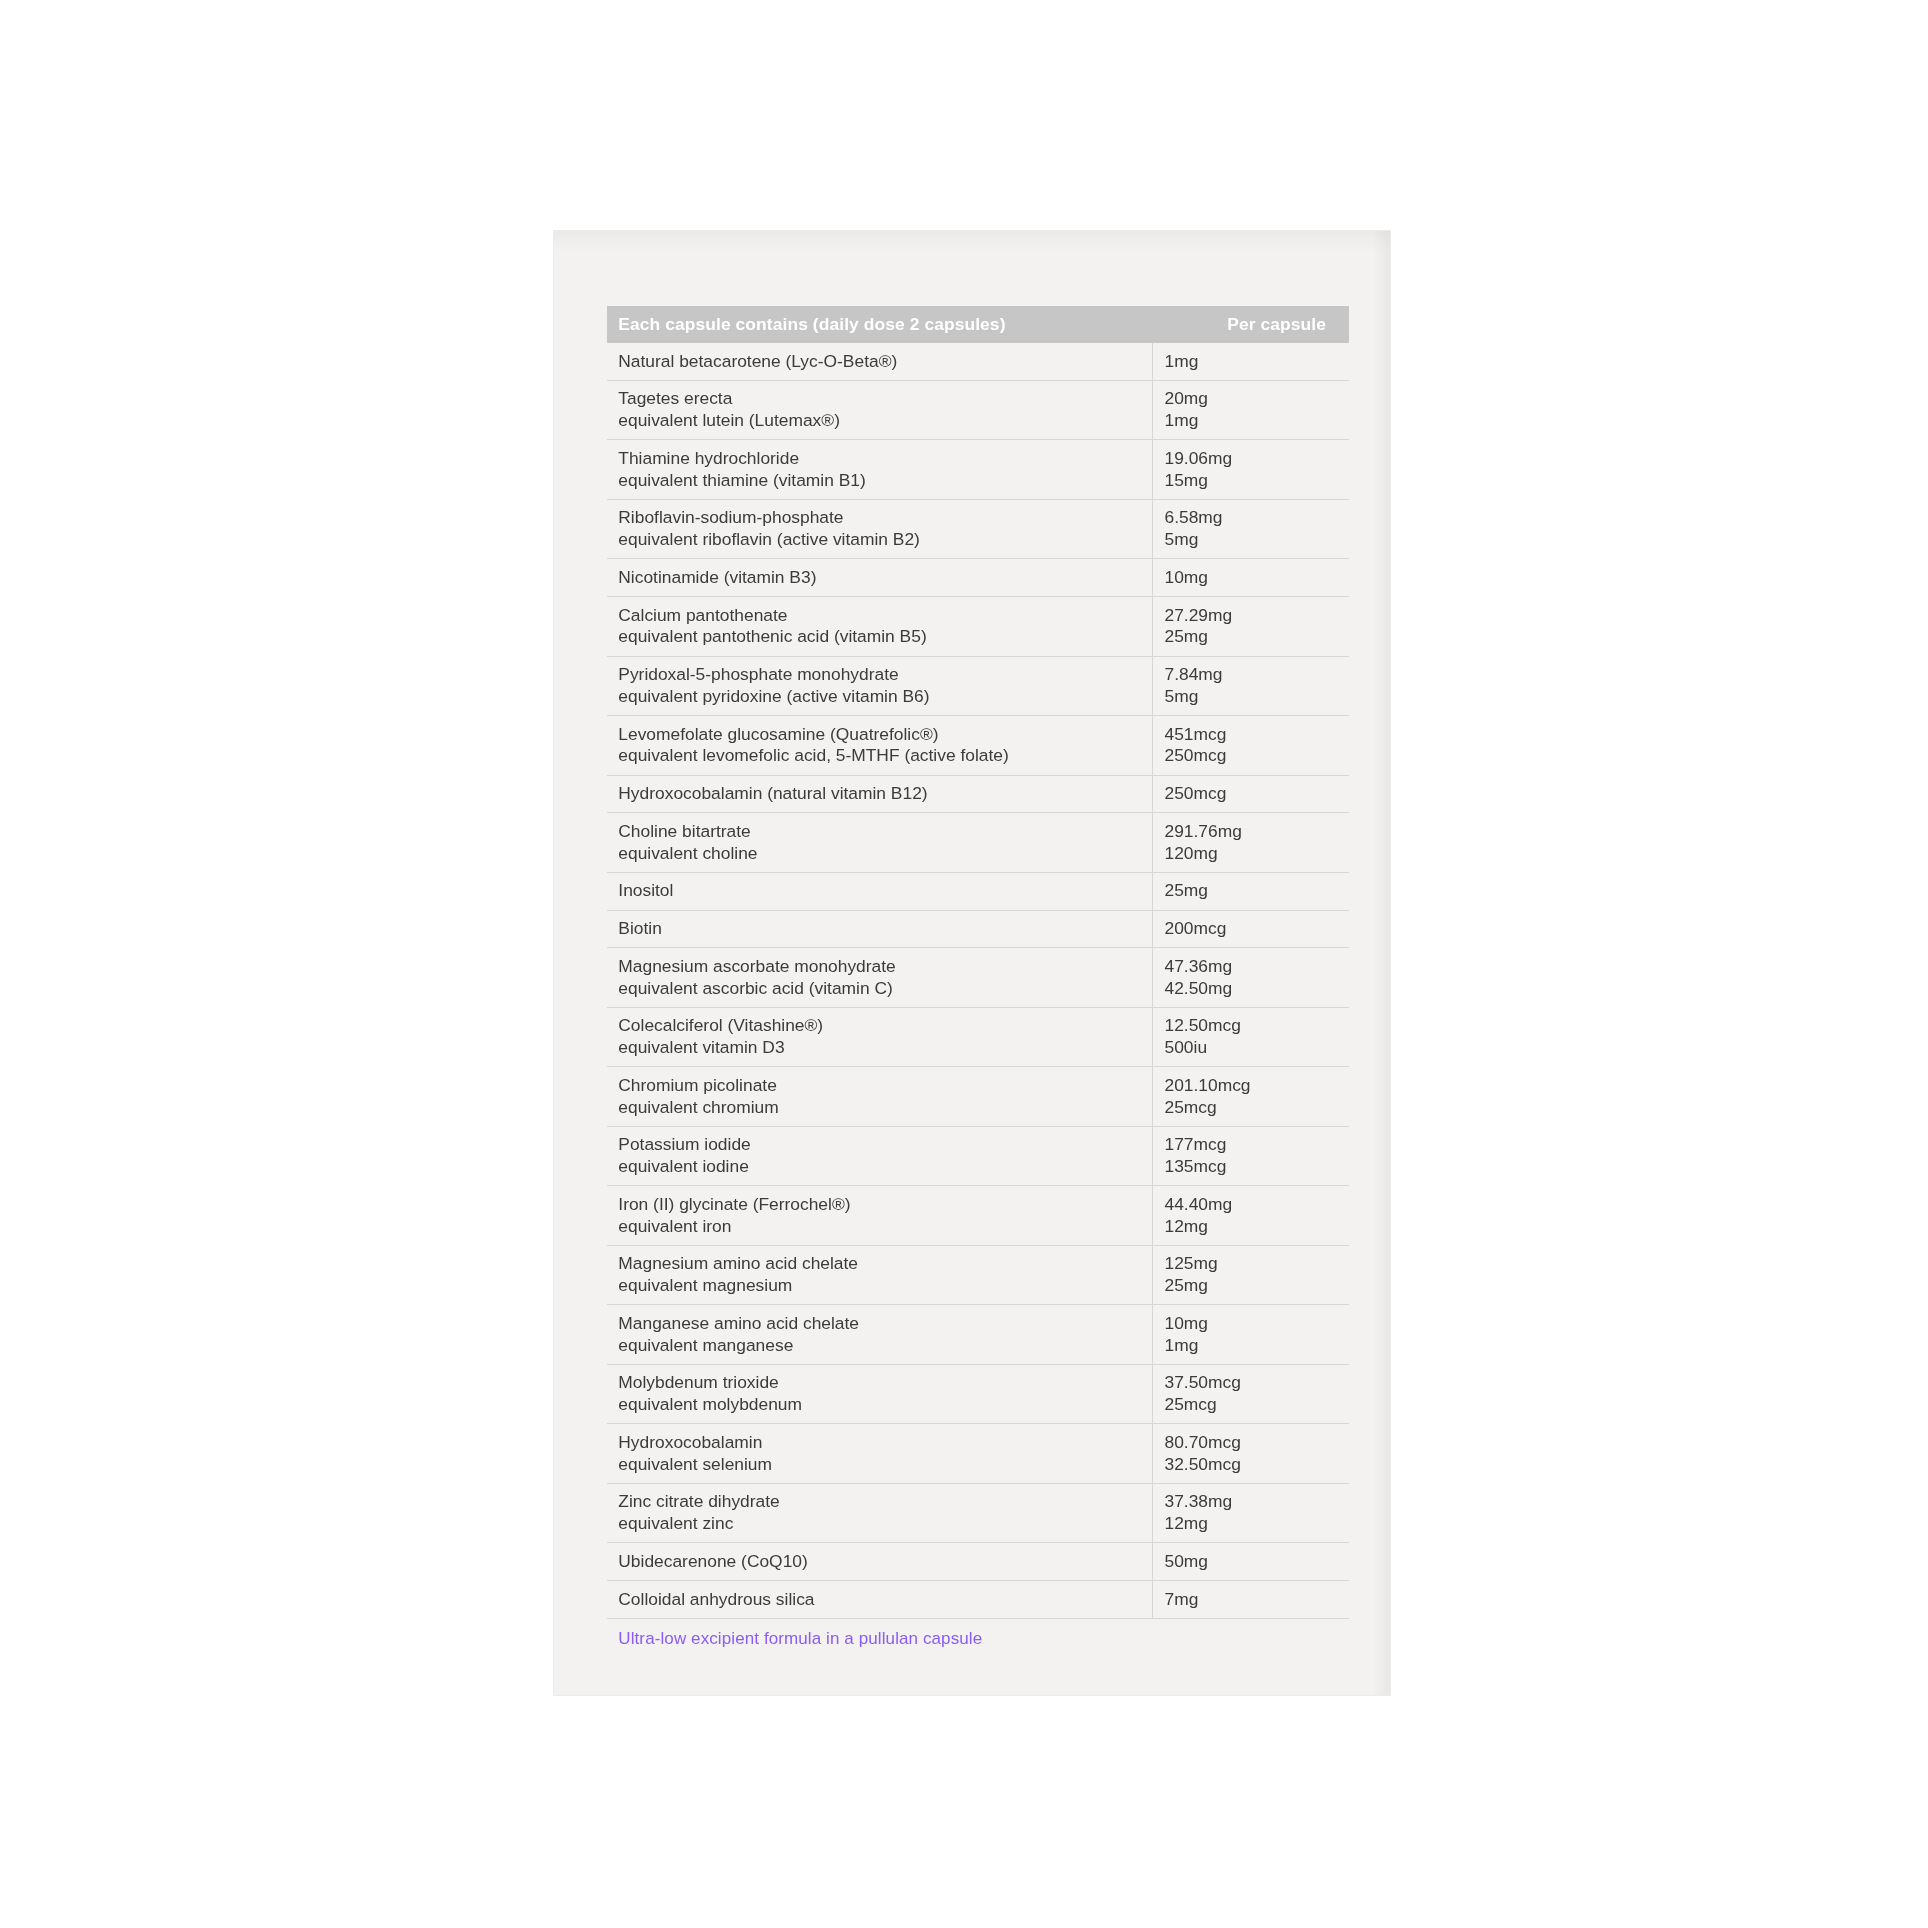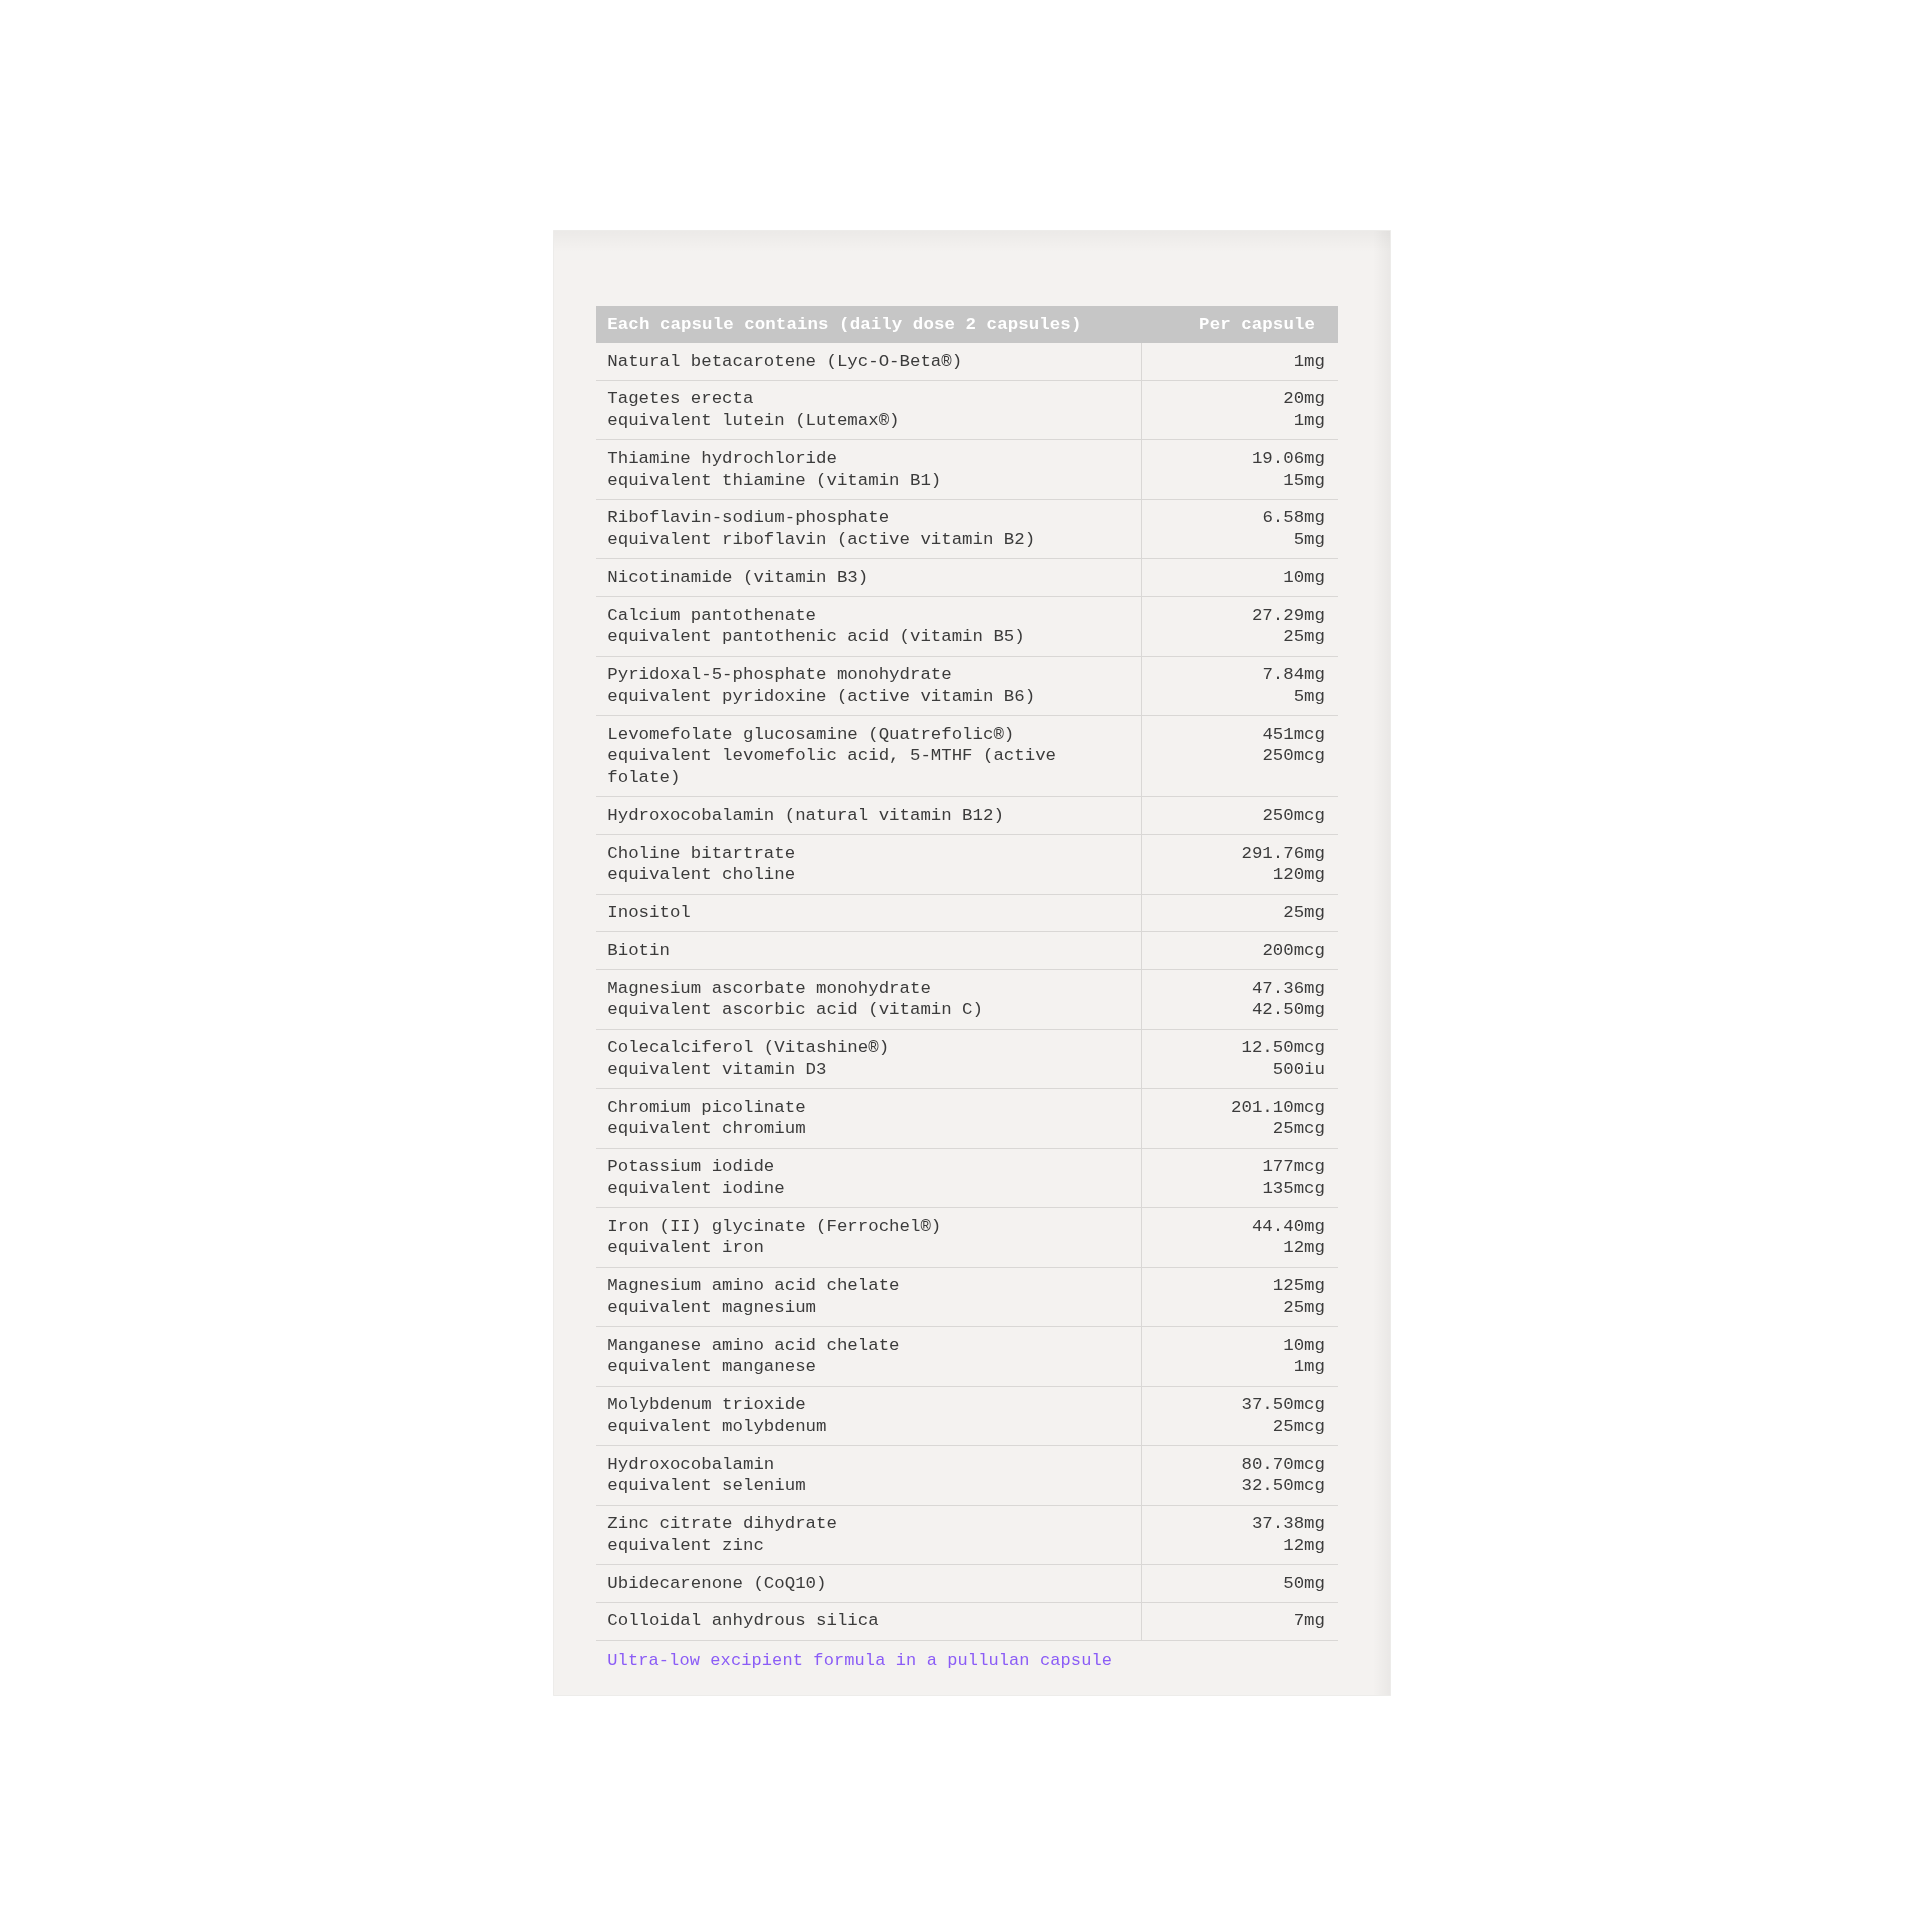--- a/index.html
+++ b/index.html
@@ -42,25 +42,24 @@
     position: absolute;
     left: 0;
     top: 0;
     width: 100%;
     height: 21px;
     background: linear-gradient(to bottom, rgba(0,0,0,0.035), rgba(0,0,0,0));
   }
 
   #panel {
     position: absolute;
-    left: 42px;
+    left: 53px;
     top: 75px;
     width: 742px;
     color: #3b3b3b;
-    font-family: Liberation Mono, monospace;
   }
 
   table.ingredients {
     width: 100%;
     border-collapse: collapse;
     table-layout: fixed;
   }
 
   table.ingredients thead th {
     background: #c6c6c6;
@@ -87,21 +86,20 @@
     color: #3b3b3b;
   }
   table.ingredients tbody tr:first-child td {
     border-top: none;
   }
   table.ingredients tbody td.name {
     border-right: 0.9px solid #d9d7d5;
     margin-top: 32px;
   }
   table.ingredients tbody td.amount {
-    text-align: right;
     width: 162px;
     padding-right: 13px;
     white-space: nowrap;
   }
   .line2 { display: block; }
 
   #footnote {
     margin-top: 10px;
     padding-left: 11.3px;
     font-size: 17px;

